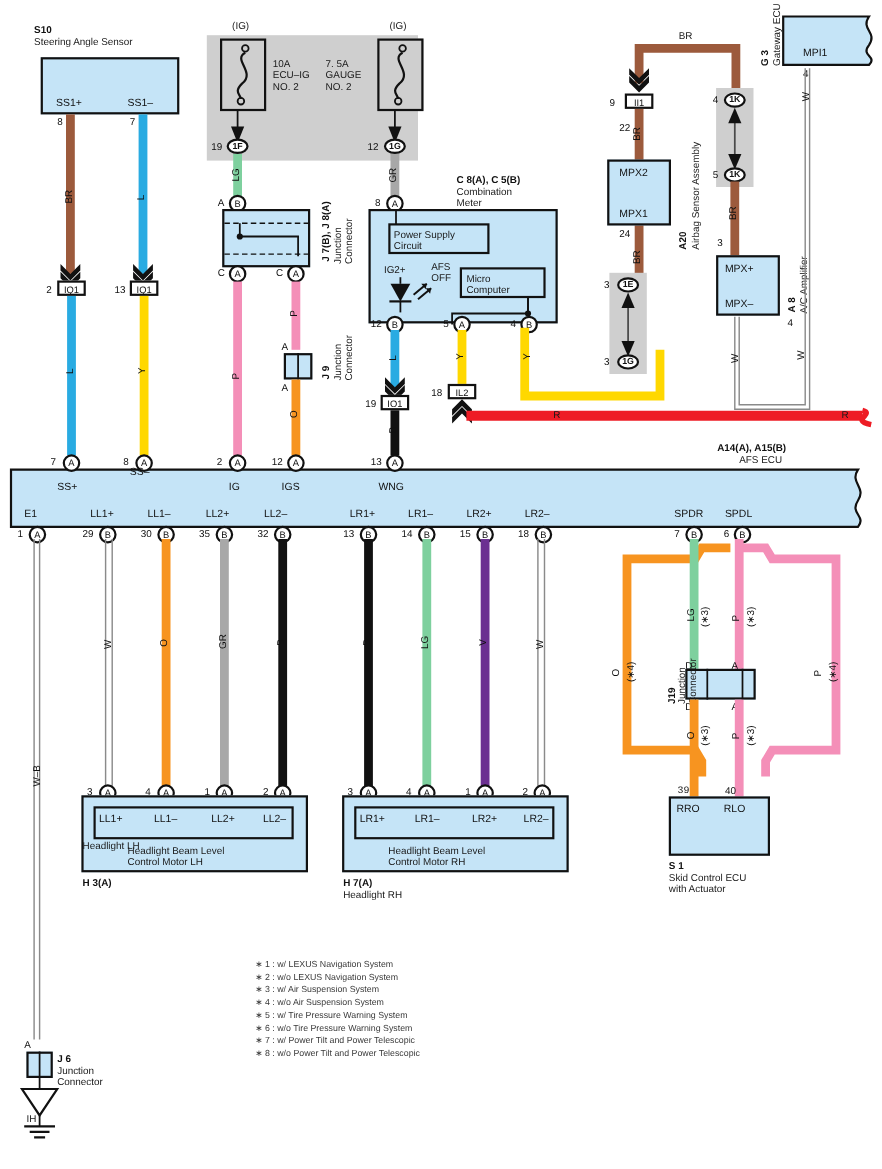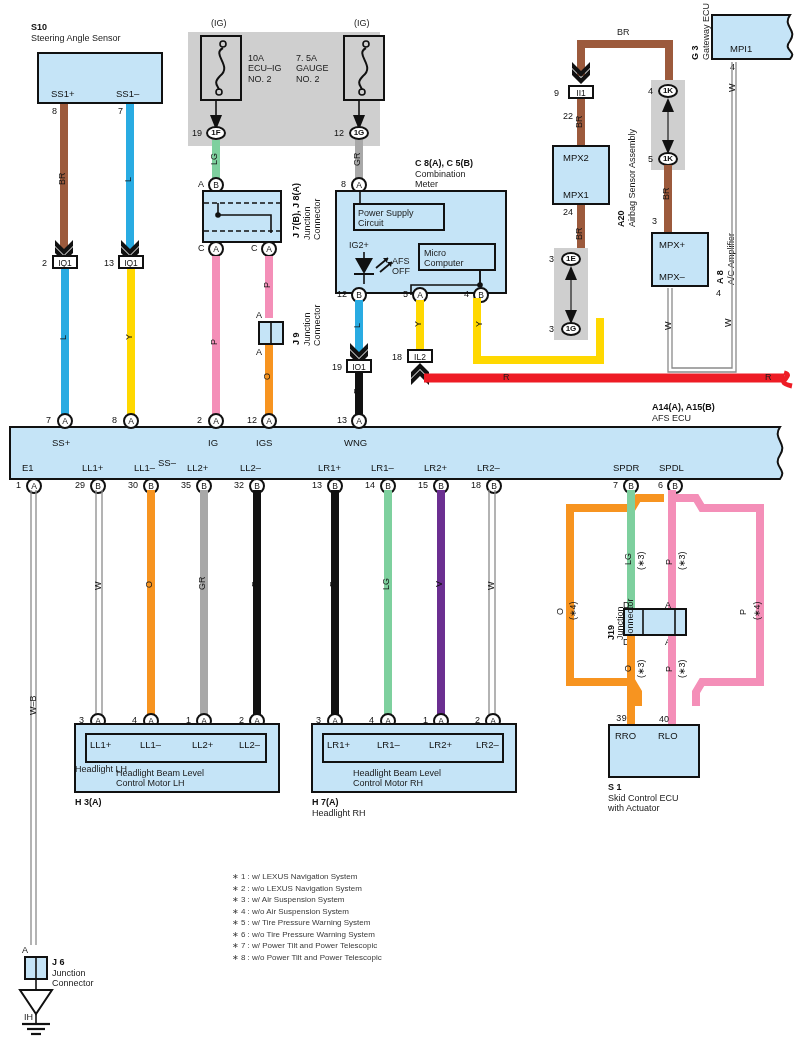--- a/index.html
+++ b/index.html
@@ -169,21 +169,21 @@
   <svg style="left:350px;top:252px;width:48px;height:32px;">
     <line x1="14" y1="0" x2="14" y2="6" stroke="#111" stroke-width="1.6"></line>
     <polygon points="5,6 23,6 14,22" fill="#111"></polygon>
     <line x1="4" y1="22" x2="24" y2="22" stroke="#111" stroke-width="2"></line>
     <line x1="14" y1="22" x2="14" y2="32" stroke="#111" stroke-width="1.6"></line>
     <path d="M26 16 L38 6" stroke="#111" stroke-width="1.8"></path>
     <polygon points="38,6 33,6 37,11" fill="#111"></polygon>
     <path d="M30 20 L42 10" stroke="#111" stroke-width="1.8"></path>
     <polygon points="42,10 37,10 41,15" fill="#111"></polygon>
   </svg>
-  <div class="abs lbl" style="left:392px;top:256px;">AFS
+  <div class="abs lbl" style="left:392px;top:237px;">AFS
 OFF</div>
 
   <div class="abs plain" style="left:418px;top:243px;width:78px;height:28px;background:#c5e4f7;"></div>
   <div class="abs lbl" style="left:424px;top:248px;">Micro
 Computer</div>
   <svg style="left:410px;top:271px;width:90px;height:24px;">
     <path d="M1 24 L1 14 L70 14 L70 0" fill="none" stroke="#111" stroke-width="1.6"></path>
     <line x1="70" y1="14" x2="70" y2="0" stroke="#111" stroke-width="1.6"></line>
     <circle cx="70" cy="14" r="2.8" fill="#111"></circle>
   </svg>
@@ -295,33 +295,33 @@
   <div class="abs wirelab" style="left:723px;top:327px;">W</div>
 
   <svg style="left:424px;top:370px;width:378px;height:22px;">
     <path d="M0 8 L360 8" fill="none" stroke="#ee1c25" stroke-width="9"></path>
     <path d="M360 3 C372 6, 348 12, 368 16" fill="none" stroke="#ee1c25" stroke-width="5"></path>
   </svg>
   <div class="abs lbl" style="left:503px;top:372px;">R</div>
   <div class="abs lbl" style="left:765px;top:372px;">R</div>
 
   <div class="abs lblb" style="left:652px;top:402px;">A14(A), A15(B)</div>
-  <div class="abs lbl" style="left:652px;top:413px;">AFS ECU</div>
+  <div class="abs lbl" style="left:672px;top:413px;">AFS ECU</div>
 
   <svg style="left:8px;top:425px;width:792px;height:58px;">
     <path d="M2 2 L772 2 C764 14, 780 18, 772 30 C764 42, 780 44, 772 54 L2 54 Z" fill="#c5e4f7" stroke="#111" stroke-width="2"></path>
   </svg>
 
   <div class="circ" style="left:57px;top:413px;">A</div>
   <div class="abs pin" style="left:46px;top:415px;">7</div>
   <div class="abs term" style="left:52px;top:437px;">SS+</div>
 
   <div class="circ" style="left:123px;top:413px;">A</div>
   <div class="abs pin" style="left:112px;top:415px;">8</div>
-  <div class="abs term" style="left:118px;top:457px;margin-left:40px;">SS–</div>
+  <div class="abs term" style="left:118px;top:424px;">SS–</div>
 
   <div class="circ" style="left:208px;top:413px;">A</div>
   <div class="abs pin" style="left:197px;top:415px;">2</div>
   <div class="abs term" style="left:208px;top:437px;">IG</div>
 
   <div class="circ" style="left:261px;top:413px;">A</div>
   <div class="abs pin" style="left:247px;top:415px;">12</div>
   <div class="abs term" style="left:256px;top:437px;">IGS</div>
 
   <div class="circ" style="left:351px;top:413px;">A</div>

